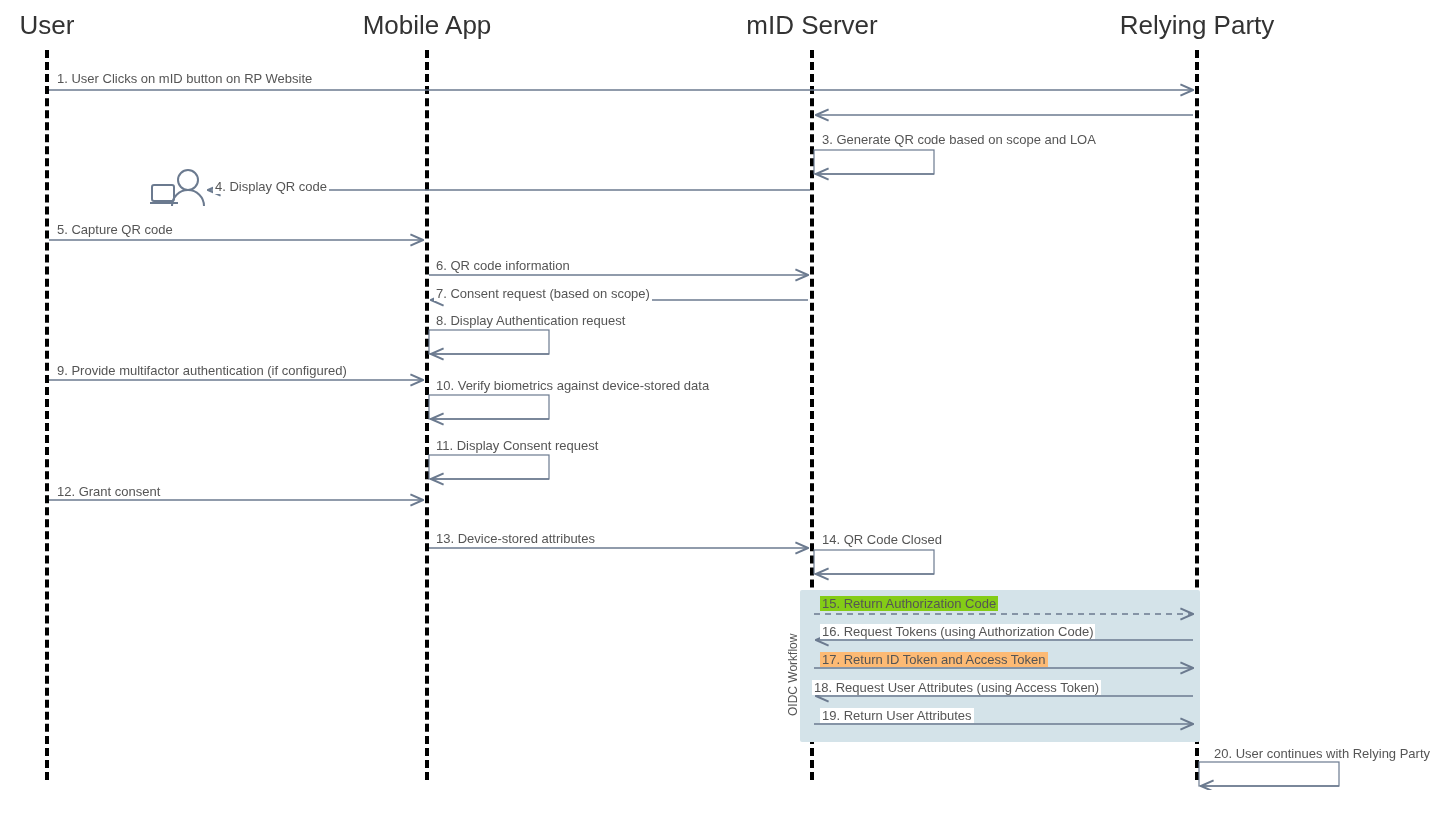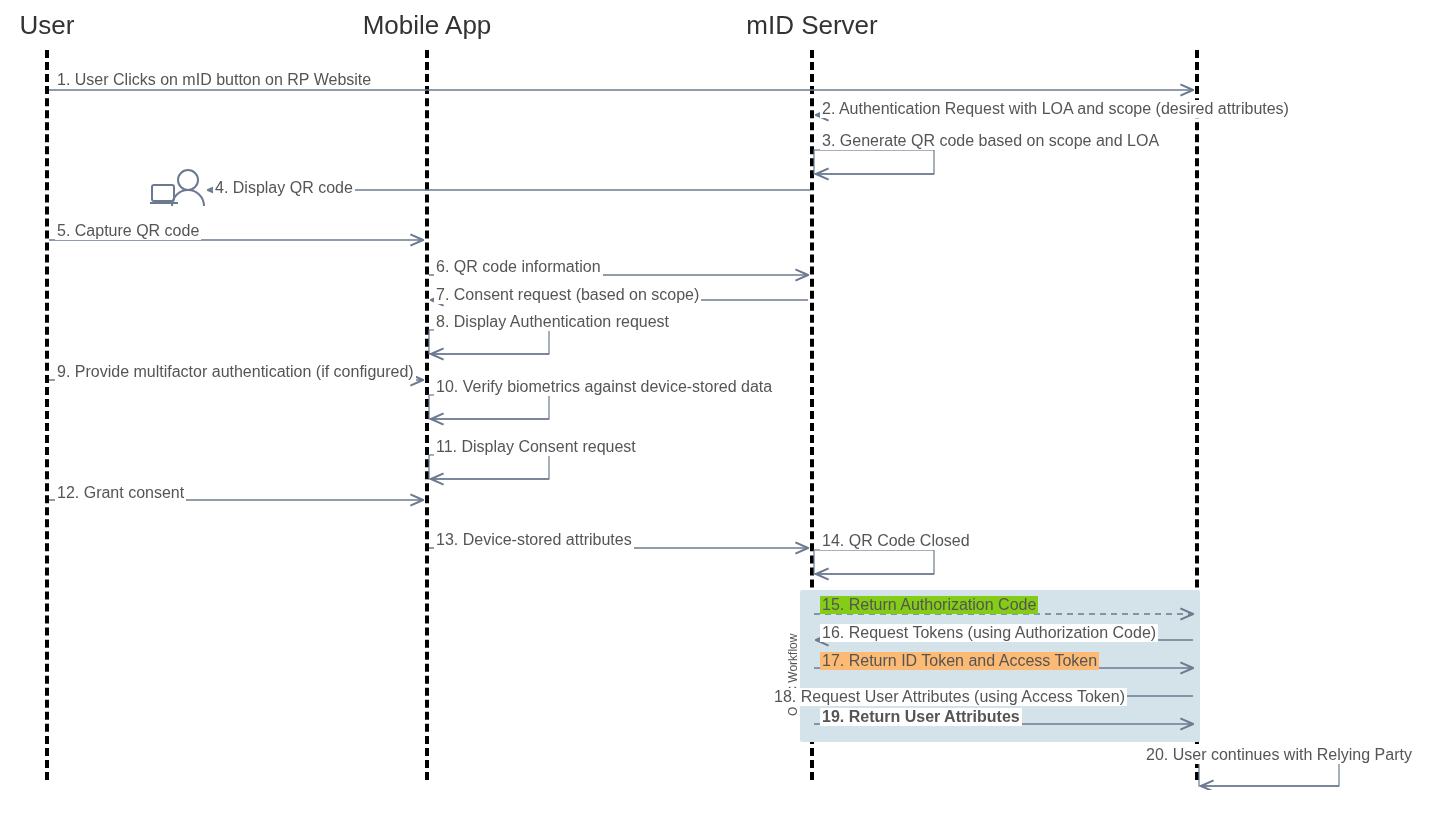--- a/index.html
+++ b/index.html
@@ -25,21 +25,21 @@
   }
   .lifeline {
     position: absolute;
     top: 50px;
     bottom: 10px;
     width: 0;
     border-left: 4px dashed #000;
   }
   .msg-label {
     position: absolute;
-    font-size: 16px;
+    font-size: 13px;
     color: #555;
     background: #fff;
     padding: 0 2px;
     white-space: nowrap;
   }
   .oidc-box {
     position: absolute;
     background: #d4e3e9;
     border-radius: 2px;
   }
@@ -54,20 +54,21 @@
   svg { position: absolute; top: 0; left: 0; overflow: visible; }
 </style>
 </head>
 <body>
 
 <div class="canvas">
 
   <div class="actor-label" style="left:47px">User</div>
   <div class="actor-label" style="left:427px">Mobile App</div>
   <div class="actor-label" style="left:812px">mID Server</div>
+  <div class="actor-label" style="left:1197px">Relying Party</div>
 
   <div class="lifeline" style="left:45px"></div>
   <div class="lifeline" style="left:425px"></div>
   <div class="lifeline" style="left:810px"></div>
   <div class="lifeline" style="left:1195px"></div>
 
   <div class="oidc-box" style="left:800px; top:590px; width:400px; height:152px;"></div>
   <div class="oidc-label" style="left:786px; top:625px; height:100px;">OIDC Workflow</div>
 
   <svg width="1433" height="817">
@@ -125,33 +126,32 @@
 
     <line x1="1193" y1="696" x2="816" y2="696" stroke="#6b7a8f" stroke-width="1.4" marker-end="url(#ah)"></line>
 
     <line x1="814" y1="724" x2="1193" y2="724" stroke="#6b7a8f" stroke-width="1.4" marker-end="url(#ah)"></line>
 
     <rect x="1199" y="762" width="140" height="24" fill="none" stroke="#6b7a8f" stroke-width="1.2"></rect>
     <line x1="1339" y1="786" x2="1201" y2="786" stroke="#6b7a8f" stroke-width="1.4" marker-end="url(#ah)"></line>
   </svg>
 
   <div class="msg-label" style="left:55px; top:71px;">1. User Clicks on mID button on RP Website</div>
-  <div class="msg-label" style="left:820px; top:100px;">2. Authentication Request with LOA and scope (desired attributes)</div>
   <div class="msg-label" style="left:820px; top:132px;">3. Generate QR code based on scope and LOA</div>
   <div class="msg-label" style="left:213px; top:179px;">4. Display QR code</div>
   <div class="msg-label" style="left:55px; top:222px;">5. Capture QR code</div>
   <div class="msg-label" style="left:434px; top:258px;">6. QR code information</div>
   <div class="msg-label" style="left:434px; top:286px;">7. Consent request (based on scope)</div>
   <div class="msg-label" style="left:434px; top:313px;">8. Display Authentication request</div>
   <div class="msg-label" style="left:55px; top:363px;text-align:center;">9. Provide multifactor authentication (if configured)</div>
   <div class="msg-label" style="left:434px; top:378px;">10. Verify biometrics against device-stored data</div>
   <div class="msg-label" style="left:434px; top:438px;">11. Display Consent request</div>
   <div class="msg-label" style="left:55px; top:484px;">12. Grant consent</div>
   <div class="msg-label" style="left:434px; top:531px;">13. Device-stored attributes</div>
   <div class="msg-label" style="left:820px; top:532px;">14. QR Code Closed</div>
   <div class="msg-label" style="left:820px; top:596px; background:#84cc16;">15. Return Authorization Code</div>
   <div class="msg-label" style="left:820px; top:624px; background:#fff;">16. Request Tokens (using Authorization Code)</div>
   <div class="msg-label" style="left:820px; top:652px; background:#fdba74;">17. Return ID Token and Access Token</div>
-  <div class="msg-label" style="left:772px; top:680px; background:#fff;margin-top:8px;">18. Request User Attributes (using Access Token)</div>
-  <div class="msg-label" style="left:820px; top:708px; background:#fff;font-weight:bold;">19. Return User Attributes</div>
-  <div class="msg-label" style="left:1144px; top:746px;">20. User continues with Relying Party</div>
+  <div class="msg-label" style="left:812px; top:680px; background:#fff;">18. Request User Attributes (using Access Token)</div>
+  <div class="msg-label" style="left:820px; top:708px; background:#fff;">19. Return User Attributes</div>
+  <div class="msg-label" style="left:1212px; top:746px;">20. User continues with Relying Party</div>
 
 </div>
 
 </body></html>

